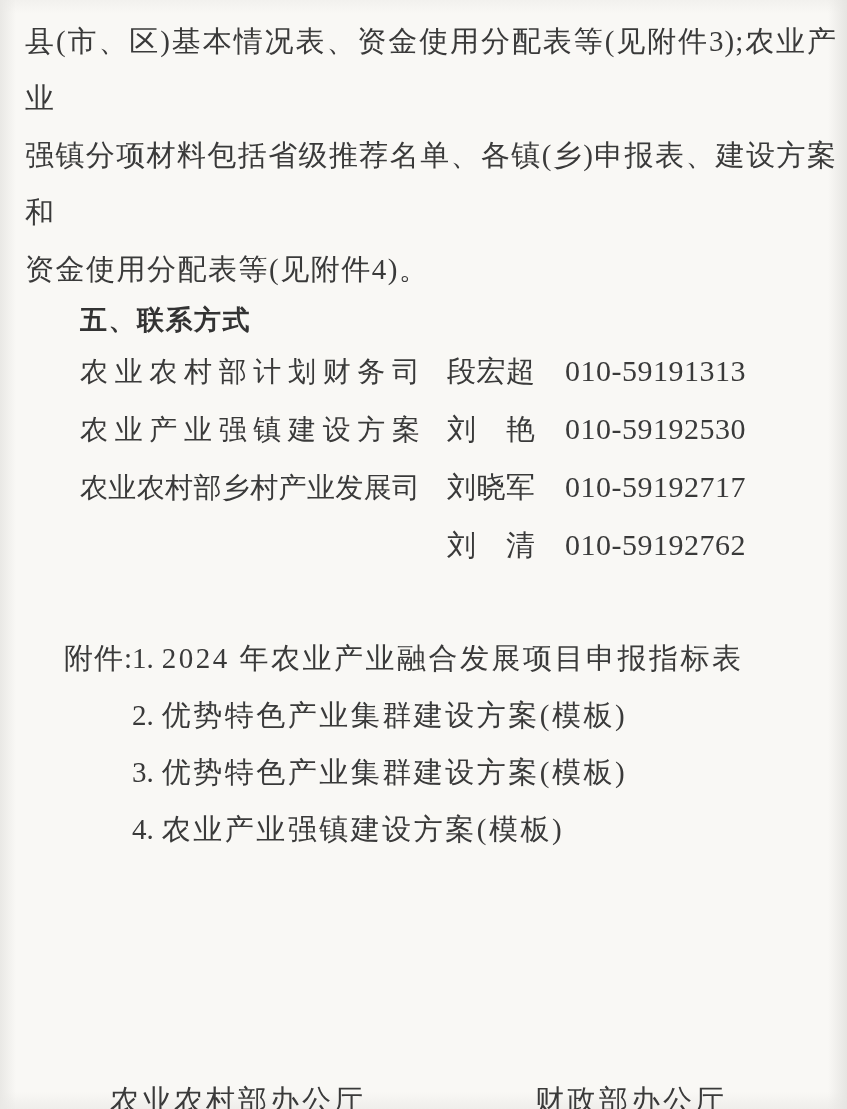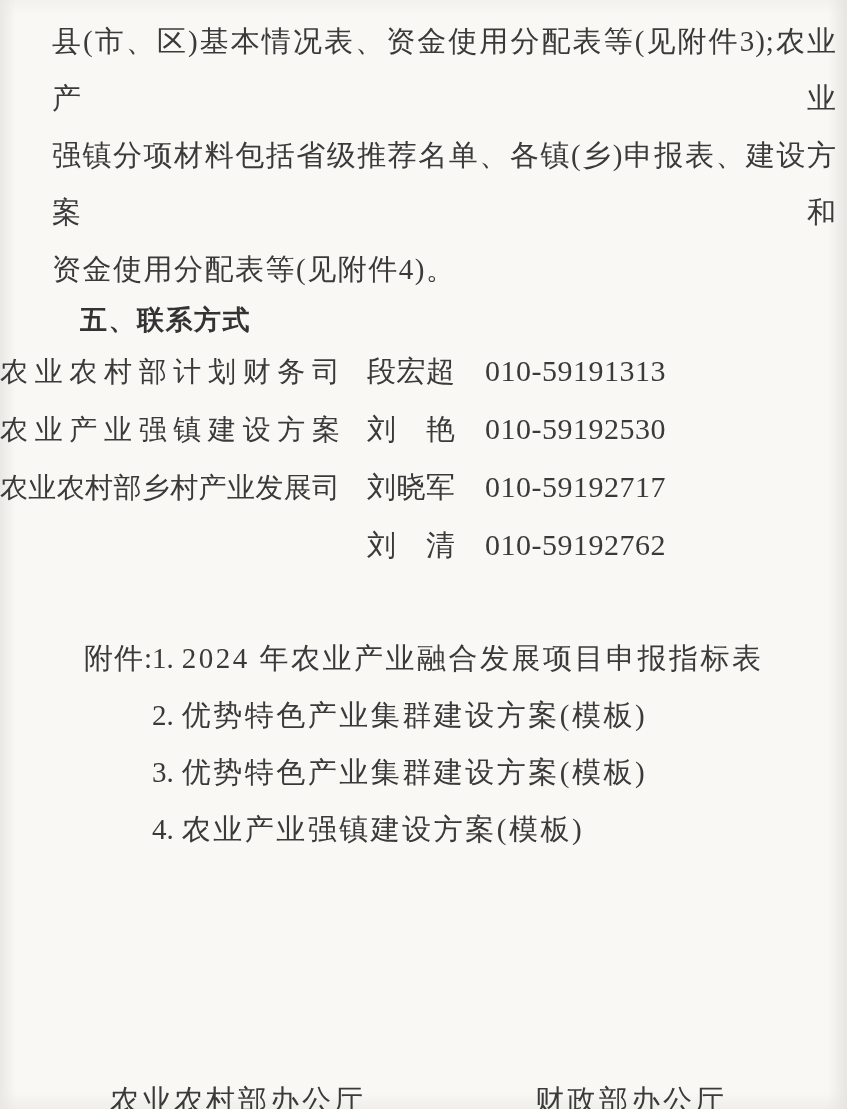--- a/index.html
+++ b/index.html
@@ -24,21 +24,20 @@
   
   .para {
     padding-left: 25px;
     padding-right: 10px;
   }
   .pline {
     font-size: 29px;
     line-height: 57px;
     white-space: nowrap;
     letter-spacing: 1.5px;
-    margin-left: 27px;
   }
   .pline.just {
     white-space: normal;
     text-align: justify;
     text-align-last: justify;
     letter-spacing: 1px;
   }
 
   
   .heading {
@@ -47,20 +46,21 @@
     font-weight: 700;
     font-size: 27px;
     line-height: 32px;
     letter-spacing: 1.5px;
     color: #333333;
   }
 
   
   .contacts {
     margin-top: 6px;
+    padding-left: 80px;
   }
   .crow {
     line-height: 57px;
     font-size: 29px;
     white-space: nowrap;
   }
   .dept {
     display: inline-block;
     width: 340px;
     font-size: 28px;
@@ -80,21 +80,21 @@
     display: inline-block;
     margin-left: 30px;
     font-family: "Liberation Serif", "DejaVu Serif", serif;
     font-size: 30px;
     letter-spacing: 0.5px;
   }
 
   
   .attachments {
     margin-top: 56px;
-    padding-left: 84px;
+    padding-left: 64px;
   }
   .arow {
     line-height: 57px;
     font-size: 29px;
     white-space: nowrap;
   }
   .alabel {
     display: inline-block;
     width: 68px;
     letter-spacing: 1px;

